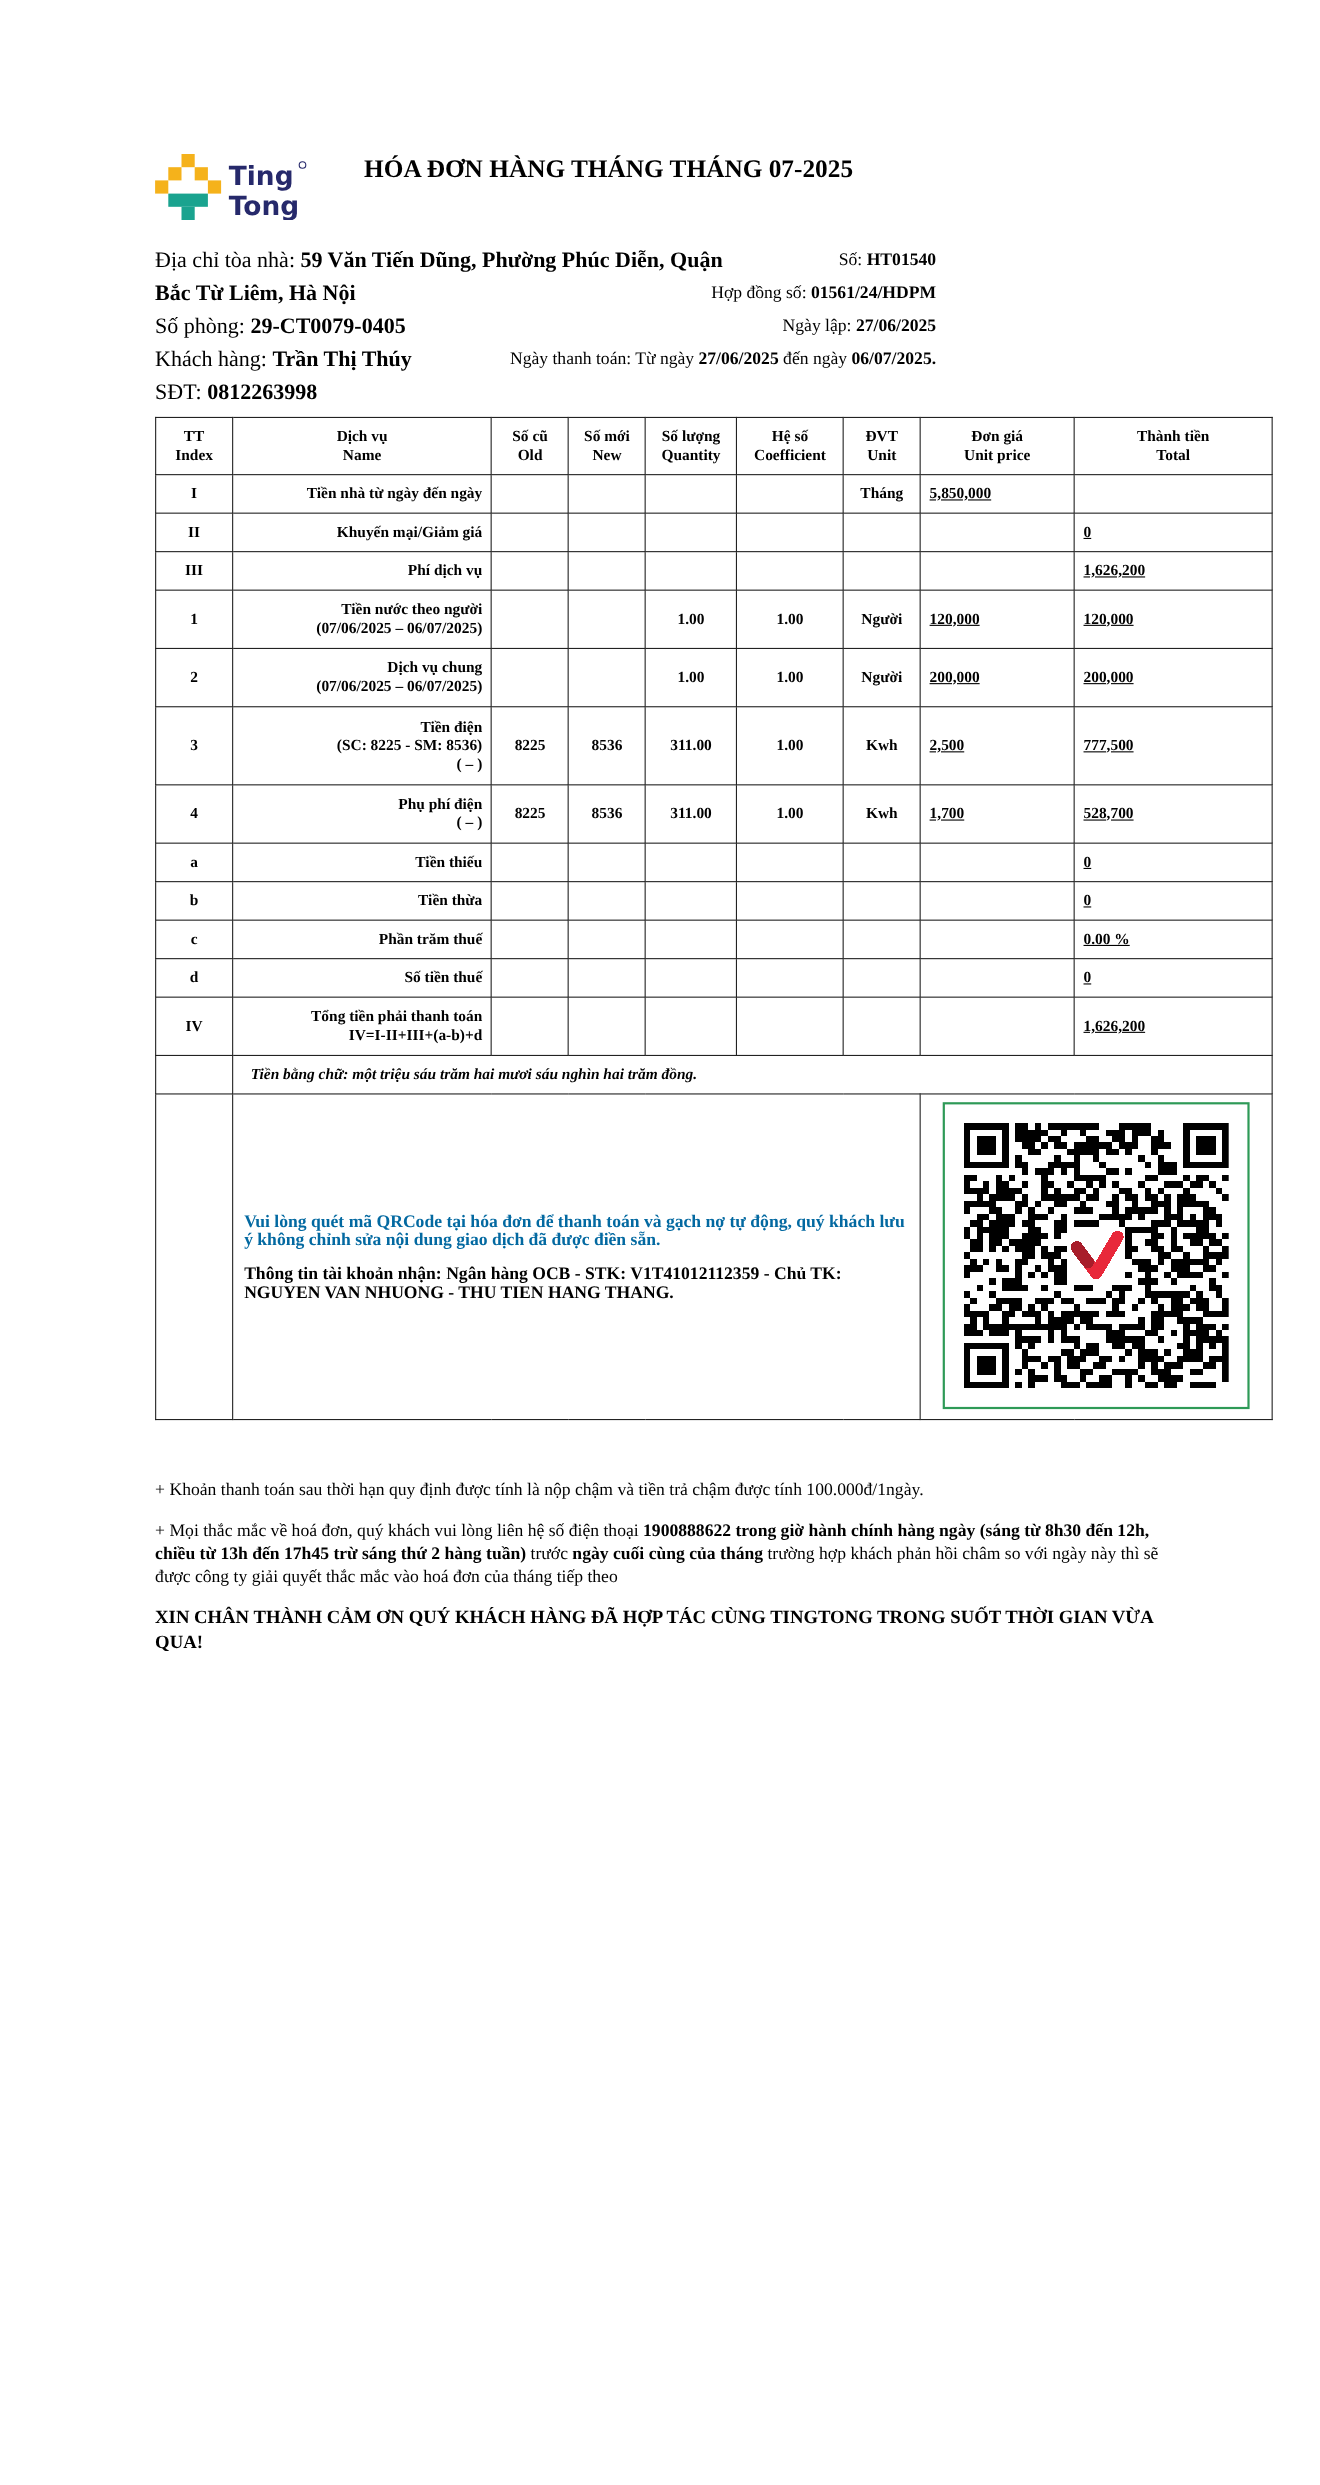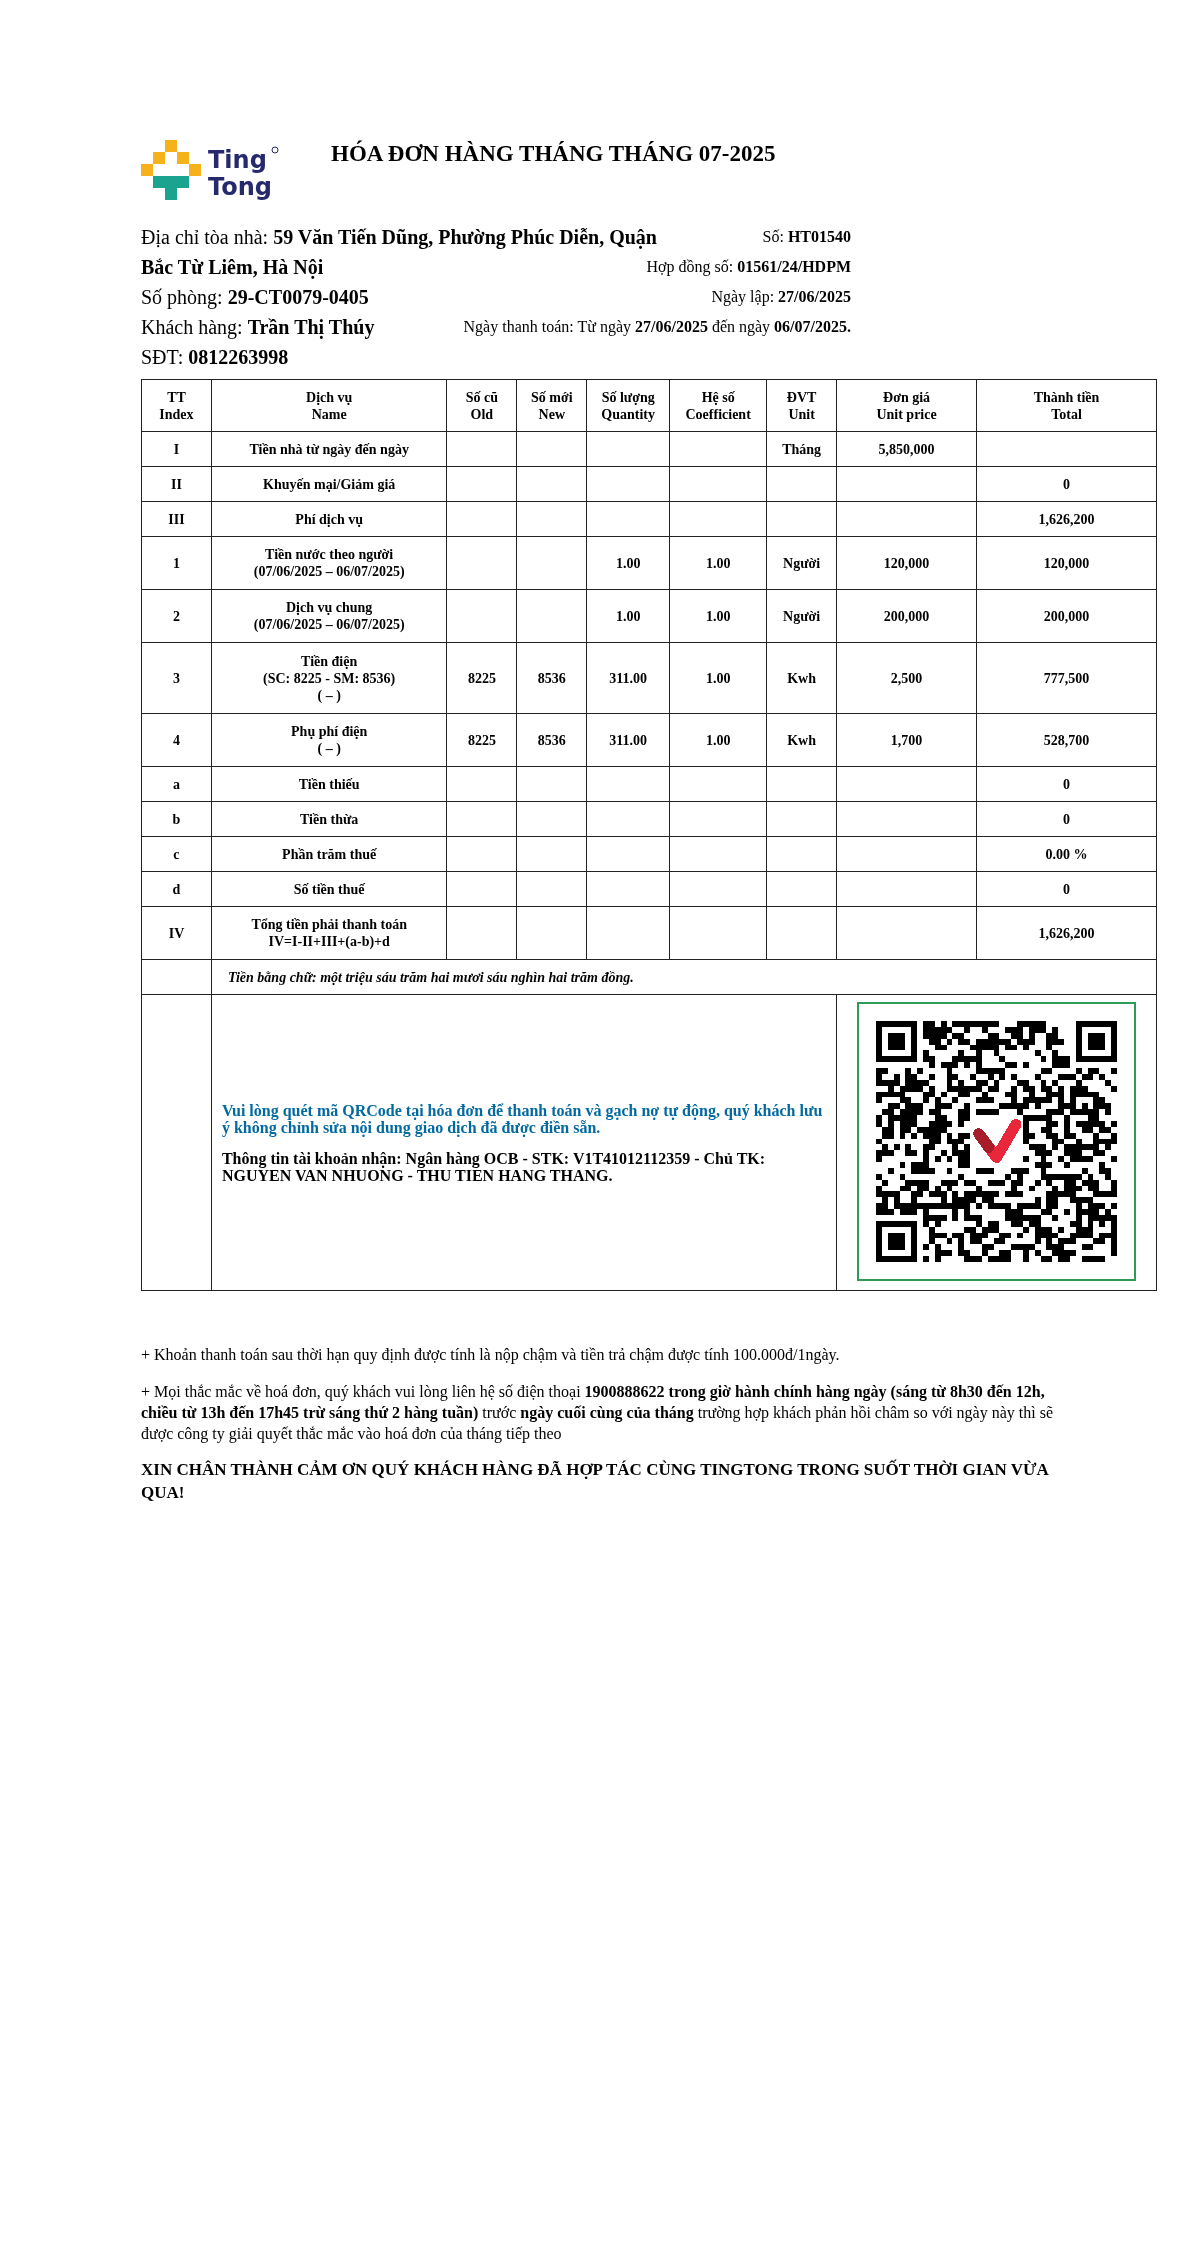--- a/index.html
+++ b/index.html
@@ -14,22 +14,22 @@
   .info-left { position: absolute; left: 141px; top: 222px; width: 520px; font-size: 20px; line-height: 30px; }
   .info-right { position: absolute; right: 113px; top: 222px; width: 520px; text-align: right; font-size: 16px; line-height: 30px; }
   .info-line b { font-weight: bold; }
 
   
   table.inv { position: absolute; left: 141px; top: 379px; width: 1016px; border-collapse: collapse; font-size: 14px; padding-left: 16px; }
   table.inv th, table.inv td { border: 1.5px solid #222; padding: 0 8px; vertical-align: middle; }
   table.inv th { font-weight: bold; text-align: center; line-height: 17px; height: 51px; font-size: 14px; }
   table.inv td { font-weight: bold; line-height: 17px; }
   td.c { text-align: center; }
-  td.r { text-align: center; }
-  td.name { text-align: center; padding-left: 10px; }
+  td.r { text-align: left; text-decoration: underline; }
+  td.name { text-align: right; padding-left: 10px; }
   tr.h35 td { height: 34px; }
   tr.h53 td { height: 52px; }
   tr.h70 td { height: 70px; }
   tr.words td { height: 34px; }
   .words-text { font-style: italic; font-weight: normal; padding-left: 16px !important; }
   .words-text b { font-weight: bold; }
 
   td.pay-text { font-weight: normal; font-size: 16px; line-height: 20px; padding: 0 10px !important; height: 295px; }
   .red-note { color: #0369a1; margin-bottom: 14px; }
   .acct b { font-weight: bold; }

